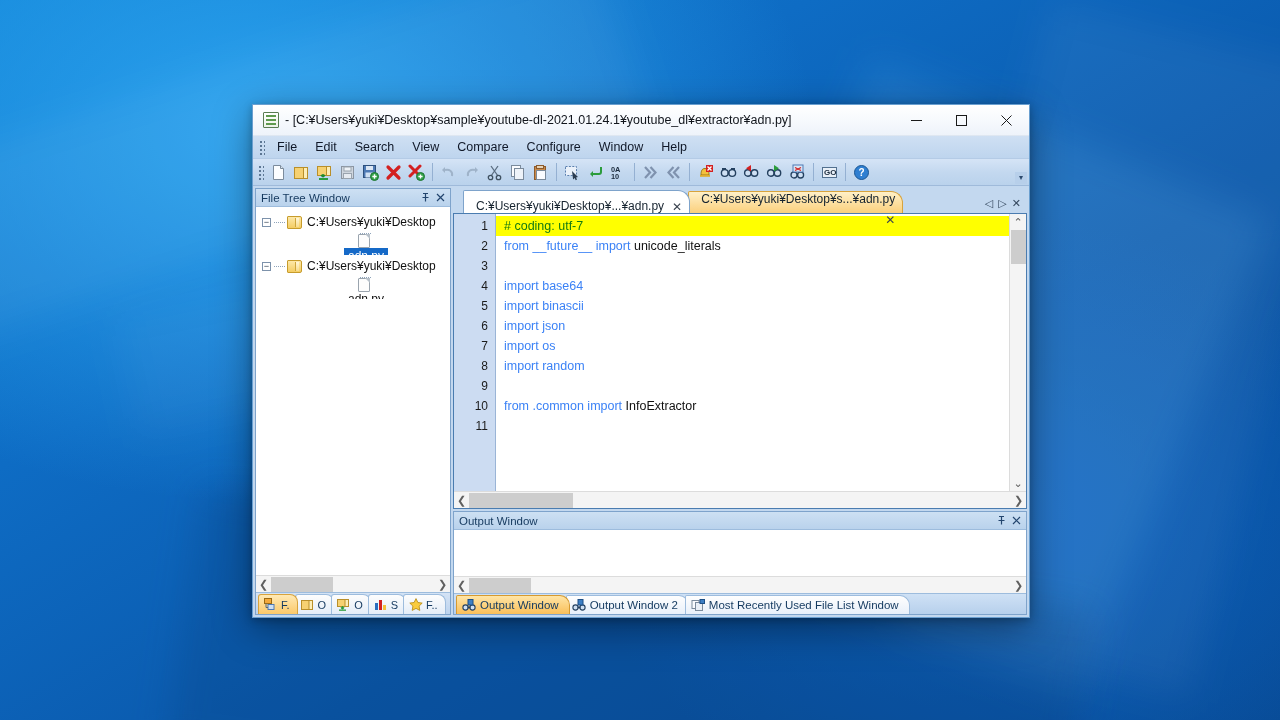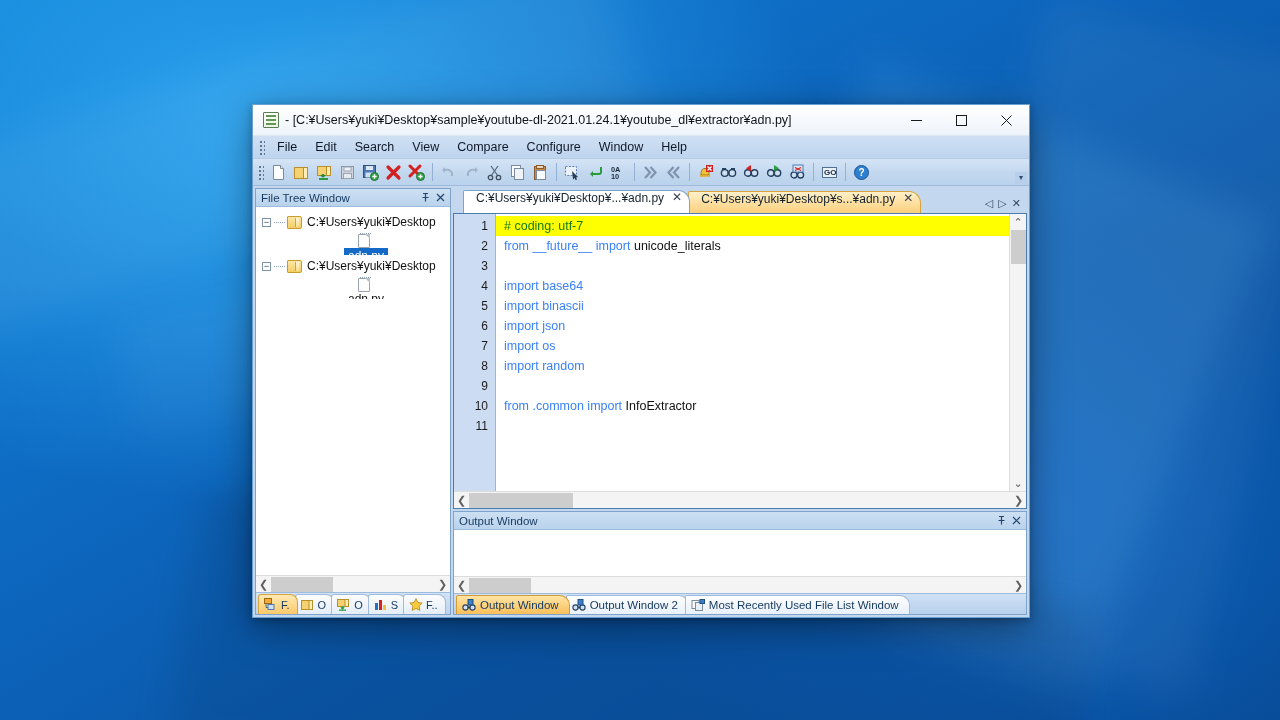--- a/index.html
+++ b/index.html
@@ -199,31 +199,31 @@
   
   #editor-panel {
     flex: 1 1 auto; display: flex; flex-direction: column; min-height: 0;
     background: #c3d8ef;
   }
   #editor-tabstrip {
     height: 25px; flex: none; display: flex; align-items: flex-end;
     padding-left: 10px; background: transparent;
   }
   .etab {
-    height: 22px; display: flex; align-items: flex-start; gap: 8px;
+    height: 22px; display: flex; align-items: flex-end; gap: 8px;
     padding: 0 7px 0 12px; font-size: 12px; color: #16232f; white-space: nowrap;
     border: 1px solid #7ea3cb; border-bottom: none;
     border-radius: 2px 12px 0 0; margin-right: -2px;
     background: linear-gradient(to bottom,#ffffff,#f4f8fd);
     margin-top: 20px;
   }
   .etab.active { background: #ffffff; z-index: 4; height: 23px; }
   .etab.alt {
     background: linear-gradient(to bottom,#fff0c8,#fbd07c);
-    border-color: #d8a33c; z-index: 3;
+    border-color: #d8a33c; z-index: 3; flex-direction: column;
   }
   .etab .x { font-size: 12px; color: #3c4450; line-height: 1; }
   #tabstrip-nav {
     margin-left: auto; display: flex; align-items: center; gap: 5px;
     padding: 0 6px 4px 0; color: #33465c; font-size: 11px;
   }
   #tabstrip-nav span { line-height: 1; }
 
   #editor-frame {
     flex: 1 1 auto; display: flex; flex-direction: column; min-height: 0;

